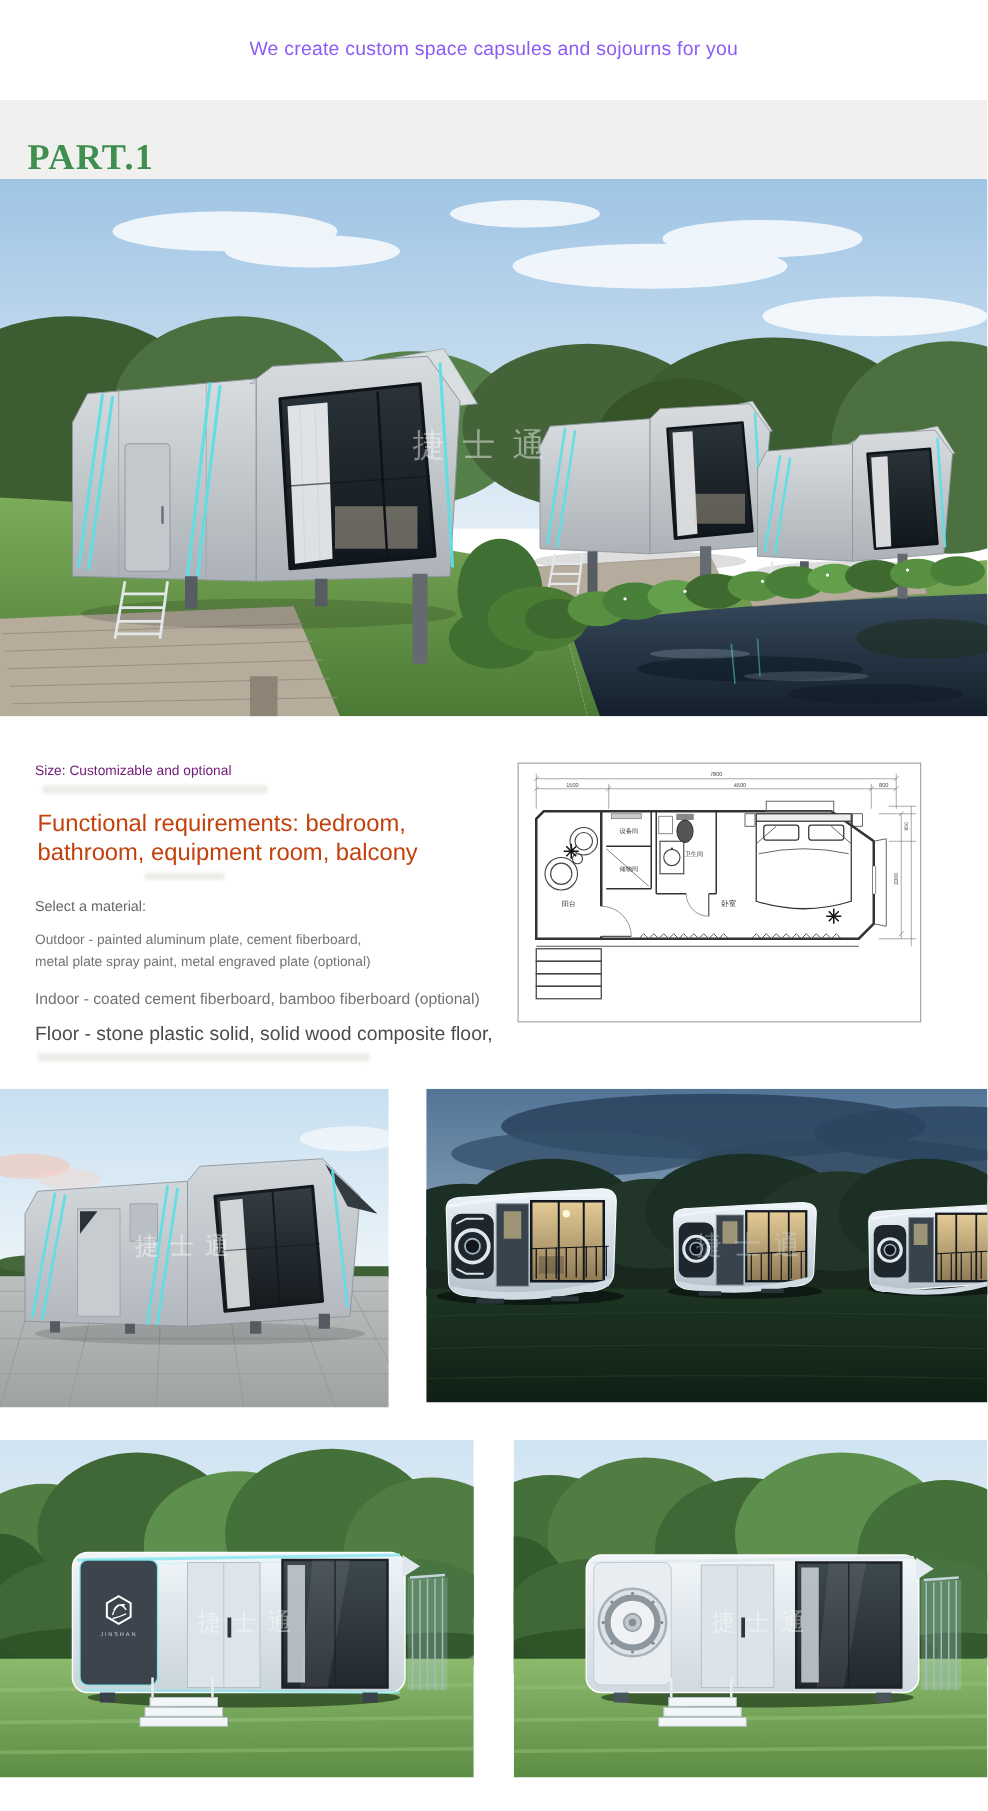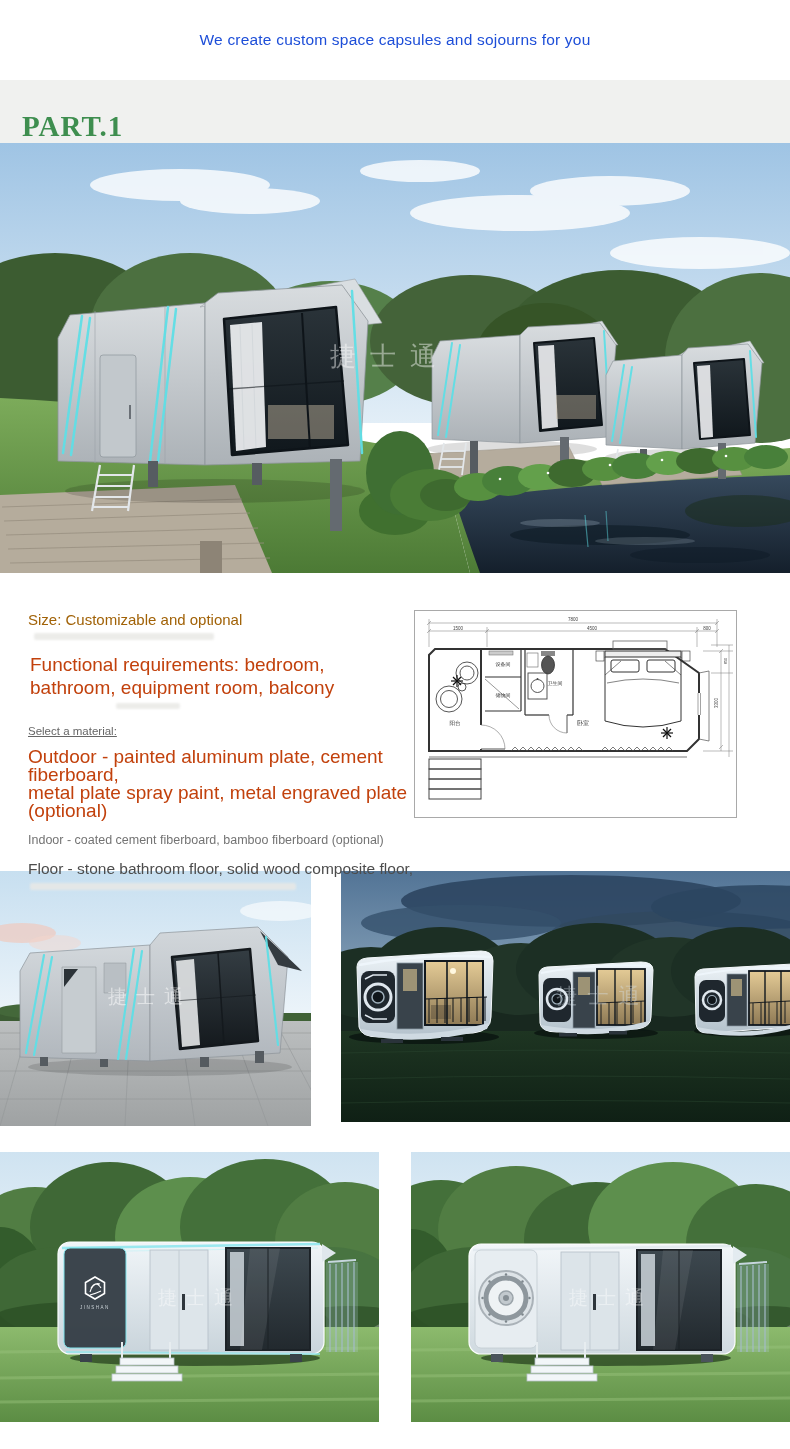--- a/index.html
+++ b/index.html
@@ -1,34 +1,34 @@
 <!DOCTYPE html>
 <html><head>
 <meta charset="utf-8">
 <style>
   html,body{margin:0;padding:0;}
   body{
     width:790px;height:1449px;background:#ffffff;position:relative;overflow:hidden;
     font-family:"Liberation Sans","DejaVu Sans",sans-serif;
   }
   .header{height:80px;display:flex;align-items:center;justify-content:center;}
-  .header-title{font-size:15.5px;color:#1d4ed8;letter-spacing:.2px;}
+  .header-title{font-size:15.5px;color:#8b5cf6;letter-spacing:.2px;}
   .part-band{height:63px;background:#f0f1ef;display:flex;align-items:flex-end;
     padding-left:22px;box-sizing:border-box;}
   .part-label{font-family:"Liberation Serif","DejaVu Serif",serif;font-weight:bold;
     font-size:29px;color:#3e8e4f;letter-spacing:1px;}
   figure{margin:0;padding:0;}
   svg{display:block;}
   .hero{height:430px;}
   .info{position:relative;height:287px;}
   .info-text{position:absolute;left:28px;top:38px;width:392px;color:#4c4c4c;}
-  .t-size{font-size:15px;color:#a16207;margin:0;}
+  .t-size{font-size:11px;color:#701a75;margin:0;}
   .t-func{font-size:19px;line-height:22.5px;color:#c2410c;margin:14px 0 0 2px;}
-  .t-select{font-size:11.5px;color:#666;margin:16px 0 0 0;text-decoration:underline;}
-  .t-outdoor{font-size:19px;line-height:18px;color:#c2410c;margin:11px 0 0 0;}
+  .t-select{font-size:11.5px;color:#666;margin:16px 0 0 0;}
+  .t-outdoor{font-size:11px;line-height:18px;color:#737373;margin:11px 0 0 0;}
   .t-indoor{font-size:12.5px;color:#737373;margin:13px 0 0 0;}
   .t-floor{font-size:15.5px;line-height:18px;color:#4c4c4c;margin:13px 0 0 0;}
   .ghost{background:#e9e9e6;border-radius:2px;filter:blur(1.2px);opacity:.85;}
   .ghost-a{width:180px;height:7px;margin:5px 0 0 6px;}
   .ghost-b{width:64px;height:6px;margin:4px 0 0 88px;}
   .ghost-c{width:266px;height:7px;margin:5px 0 0 2px;}
   .plan-box{position:absolute;left:414px;top:37px;width:321px;height:206px;
     border:1px solid #a9a9a9;background:#fff;box-sizing:content-box;}
   .gallery{display:flex;align-items:flex-start;}
   .g-mid{margin-top:11px;height:255px;}
@@ -235,21 +235,21 @@
       <span>bathroom, equipment room, balcony</span>
     </p>
     <div class="ghost ghost-b"></div>
     <p class="t-select">Select a material:</p>
     <p class="t-outdoor">
       <span>Outdoor - painted aluminum plate, cement fiberboard,</span><br>
       <span>metal plate spray paint, metal engraved plate (optional)</span>
     </p>
     <p class="t-indoor">Indoor - coated cement fiberboard, bamboo fiberboard (optional)</p>
     <p class="t-floor">
-      <span>Floor - stone bathroom floor, solid wood composite floor,</span><br>
+      <span>Floor - stone plastic solid, solid wood composite floor,</span><br>
     </p>
     <div class="ghost ghost-c"></div>
   </div>
 
   <div class="plan-box">
   <svg viewBox="0 0 321 206" width="321" height="206">
 
     <g stroke="#777" stroke-width="0.5">
       <line x1="14" y1="12" x2="302" y2="12"></line>
           <line x1="14" y1="20" x2="302" y2="20"></line>

